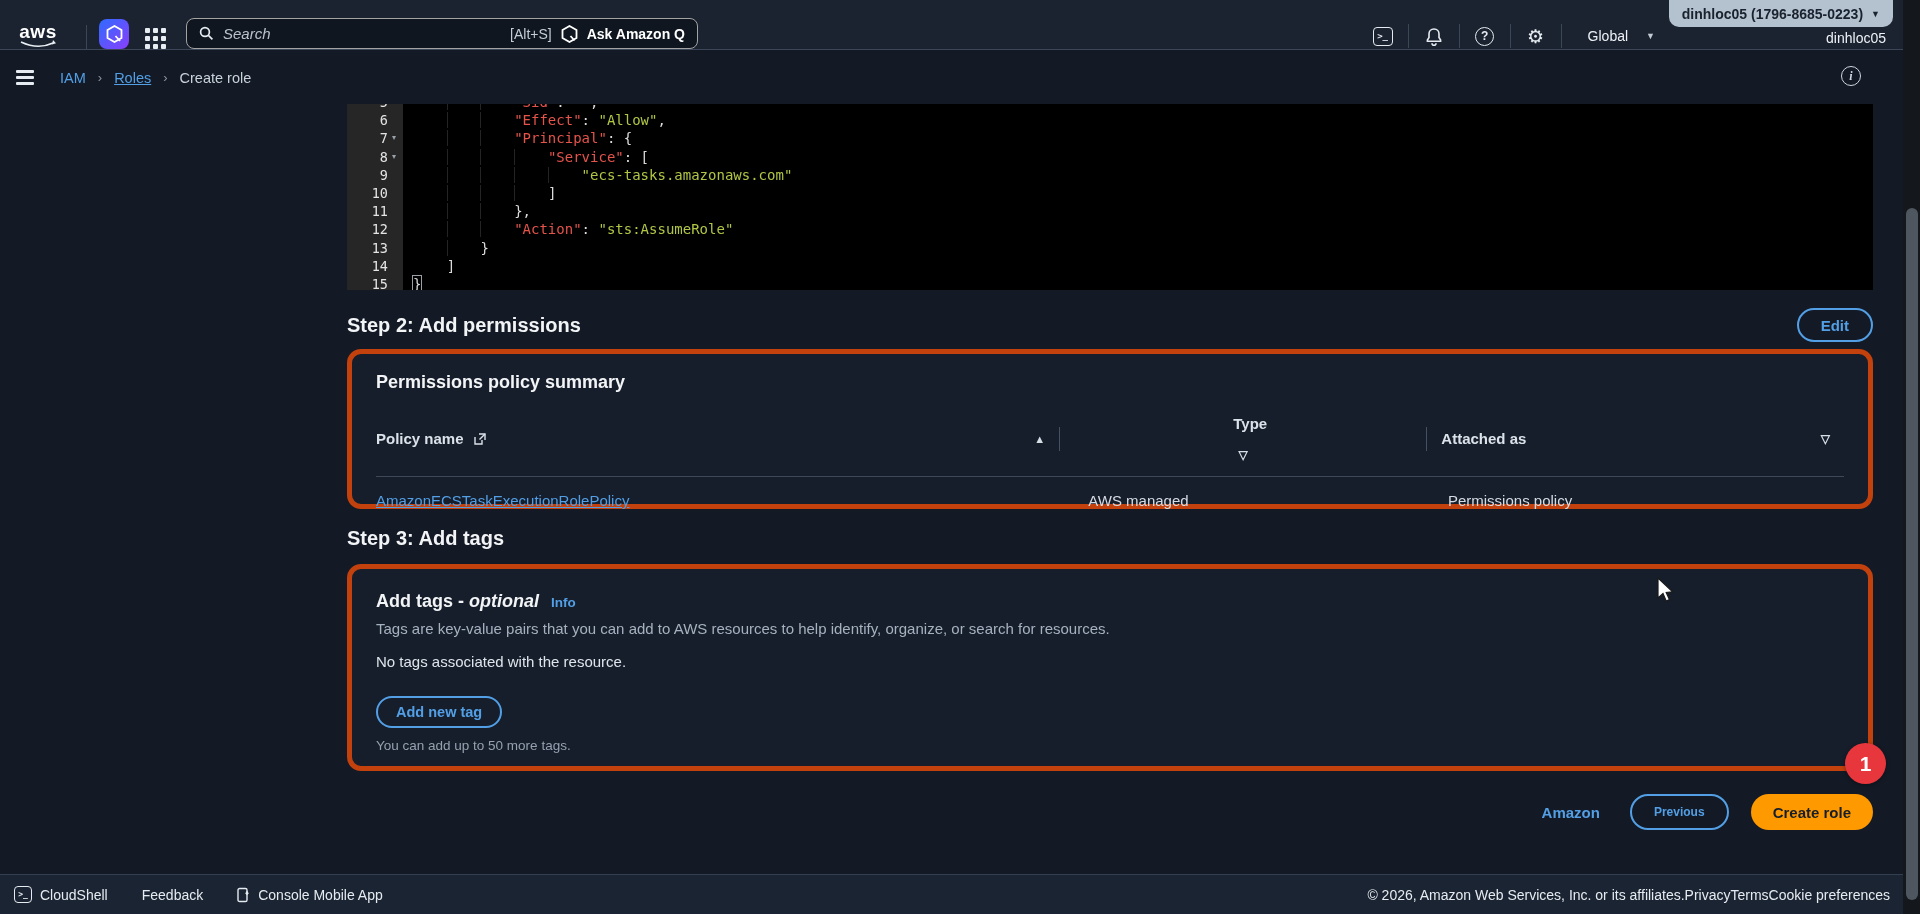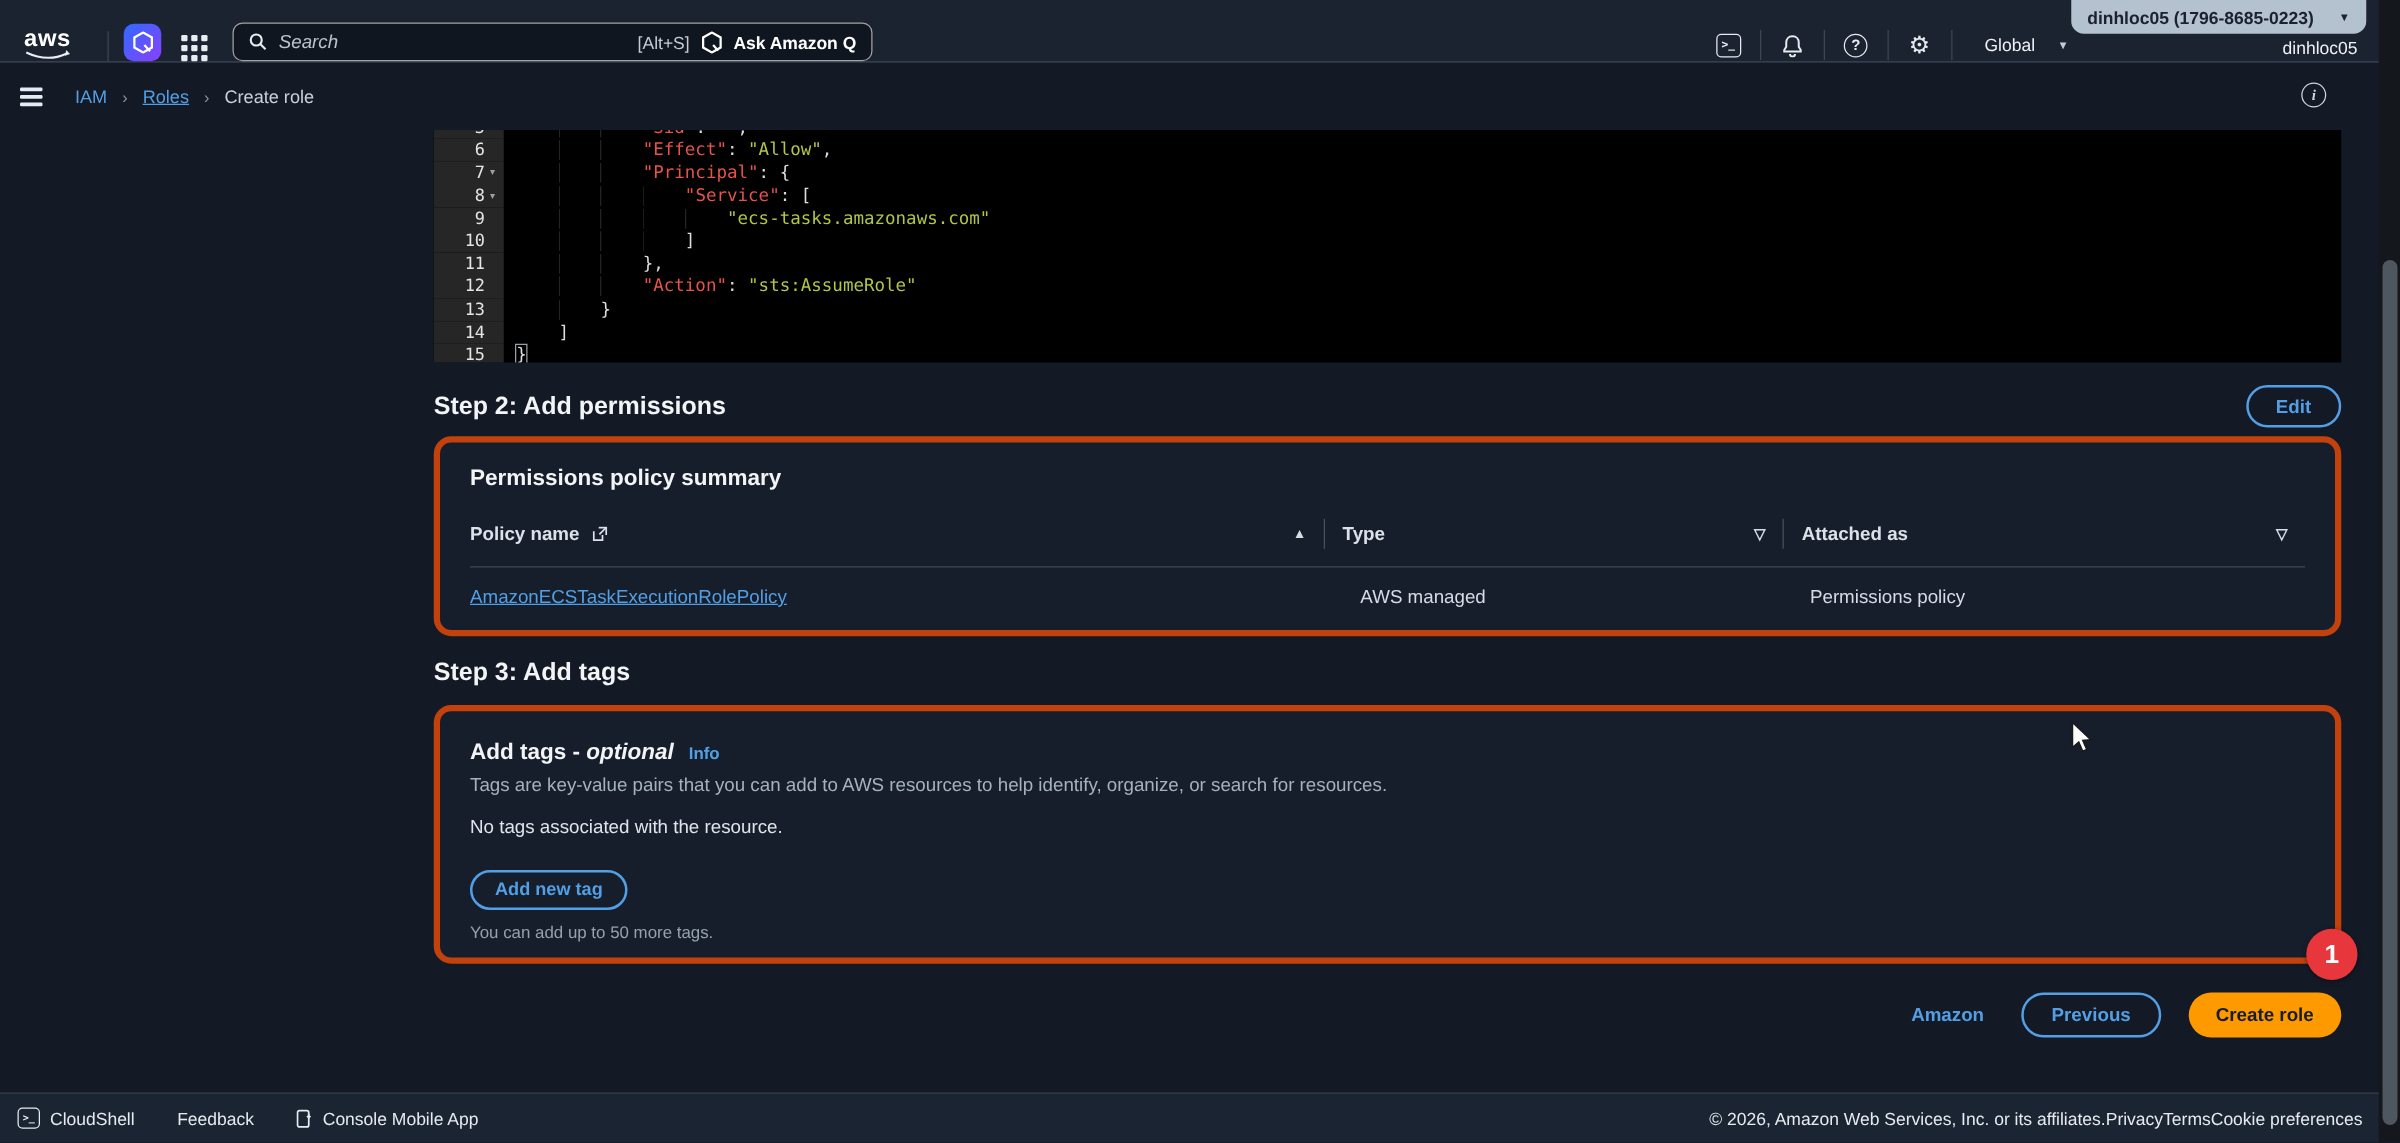--- a/index.html
+++ b/index.html
@@ -30,21 +30,21 @@
   .nav-right { margin-left:auto; display:flex; align-items:center; }
   .nav-icon { width:26px; height:26px; display:flex; align-items:center; justify-content:center; cursor:pointer; color:#e6ebf1; }
   .term-ic { width:20px; height:19px; border:1.6px solid #e6ebf1; border-radius:4px; color:#e6ebf1;
     font-family:"DejaVu Sans Mono",monospace; font-size:9px; font-weight:bold; display:flex; align-items:center; justify-content:center; }
   .help-ic { width:19px; height:19px; border:1.6px solid #e6ebf1; border-radius:50%; font-size:12px; font-weight:bold;
     display:flex; align-items:center; justify-content:center; }
   .gear-ic { font-size:19px; line-height:19px; }
   .region { display:flex; align-items:center; gap:18px; color:#eef2f6; font-size:14px; margin:0 14px; cursor:pointer; }
   .caret-down { font-size:9px; color:#c2cbd5; }
   .account-chip { position:absolute; right:27px; top:0; height:27px; background:#b4c1ce; color:#19222e;
-    border-radius:0 0 10px 10px; display:flex; align-items:center; gap:20px; padding:0 13px;
+    border-radius:0 0 10px 10px; display:flex; align-items:center; gap:8px; padding:0 13px;
     font-size:14px; font-weight:bold; z-index:9; cursor:pointer; }
   .account-chip .caret-down { color:#19222e; }
   .account-sub { position:absolute; right:34px; top:30px; color:#eef2f6; font-size:14px; z-index:9; }
 
   
   .crumbbar { position:absolute; left:0; top:51px; width:1903px; height:53px; display:flex; align-items:center; padding:0 16px; }
   .hamburger { width:18px; display:flex; flex-direction:column; gap:3.5px; margin-right:26px; cursor:pointer; }
   .hamburger i { height:2.4px; background:#e6ebf1; border-radius:1px; }
   .crumbs { display:flex; align-items:center; gap:12px; font-size:14.5px; }
   .crumb-link { color:var(--link); text-decoration:none; cursor:pointer; }
@@ -75,21 +75,21 @@
   .section-head h2 { font-size:20px; font-weight:bold; color:#f2f4f6; }
   .btn-outline { background:transparent; border:2px solid var(--accent); color:var(--accent); font-weight:bold;
     font-family:"Liberation Sans",sans-serif; border-radius:17px; height:34px; padding:0 22px; font-size:15px; cursor:pointer; }
   .card { position:absolute; left:347px; width:1526px; background:#161e2b; border:5px solid #c2410c; border-radius:14px; padding:18px 24px; }
   .card h3 { font-size:18px; font-weight:bold; color:#f2f4f6; }
 
   
   .th-row { display:flex; align-items:center; margin-top:14px; border-bottom:1px solid #3e4856; padding:8px 0 14px 0; }
   .th { display:flex; align-items:center; gap:8px; font-weight:bold; font-size:15px; color:#dbe2ea; }
   .th .sp { flex:1; }
-  .c1 { width:47.5%; } .c2 { width:24.5%; } .c3 { width:28%; }
+  .c1 { width:47.5%; } .c2 { width:24.5%;flex-direction:column; } .c3 { width:28%; }
   .th-div { width:1px; height:24px; background:#46515f; margin:0 14px 0 0; }
   .c2,.c3 { padding-left:0; }
   .sort-asc { color:#d5dde5; font-size:11px; margin-right:14px; }
   .sort-down { color:#d5dde5; font-size:12px; margin-right:14px; }
   .trow { display:flex; align-items:center; padding:15px 0 6px 0; font-size:15px; color:#d6dce4; }
   .policy-link { color:var(--link); text-decoration:underline; cursor:pointer; }
   .ext-ic { display:inline-block; margin-left:2px; }
 
   
   .tags-title { display:flex; align-items:baseline; gap:12px; margin-top:2px; }
@@ -98,21 +98,21 @@
   .tags-desc { margin-top:8px; font-size:15px; color:#a6b1bf; }
   .tags-empty { margin-top:16px; font-size:15px; color:#dfe5ec; }
   .btn-outline.sm { height:32px; border-radius:16px; padding:0 18px; font-size:14.5px; margin-top:26px; }
   .tags-note { margin-top:10px; font-size:13.5px; color:#95a1af; }
 
   
   .actions { position:absolute; left:347px; top:792px; width:1526px; height:40px; display:flex; justify-content:flex-end; align-items:center; }
   .link-btn { background:none; border:none; color:var(--accent); font-weight:bold; font-size:15px;
     font-family:"Liberation Sans",sans-serif; cursor:pointer; margin-right:30px; }
   .btn-prev { height:36px; border-radius:18px; border:2px solid var(--accent); color:var(--accent); background:transparent;
-    font-weight:bold; font-size:15px; font-family:"Liberation Sans",sans-serif; padding:4px 22px; cursor:pointer; margin-right:22px; }
+    font-weight:bold; font-size:12px; font-family:"Liberation Sans",sans-serif; padding:4px 22px; cursor:pointer; margin-right:22px; }
   .btn-primary { height:36px; border-radius:18px; border:none; background:var(--primary); color:#151e2a;
     font-weight:bold; font-size:15px; font-family:"Liberation Sans",sans-serif; padding:0 22px; cursor:pointer; }
   .notif-badge { position:absolute; left:1845px; top:743px; width:41px; height:41px; border-radius:50%;
     background:var(--badge); color:#fff; font-size:21px; font-weight:bold; display:flex; align-items:center;
     justify-content:center; z-index:10; box-shadow:0 1px 4px rgba(0,0,0,.4); }
 
   
   .footer { position:absolute; left:0; bottom:0; width:1920px; height:40px; background:#1a2432; border-top:1px solid #333f4e;
     display:flex; align-items:center; font-size:14px; color:#e6ebf1; padding:0 30px 0 14px; z-index:4; }
   .f-item { display:flex; align-items:center; gap:8px; margin-right:34px; cursor:pointer; white-space:nowrap; }

